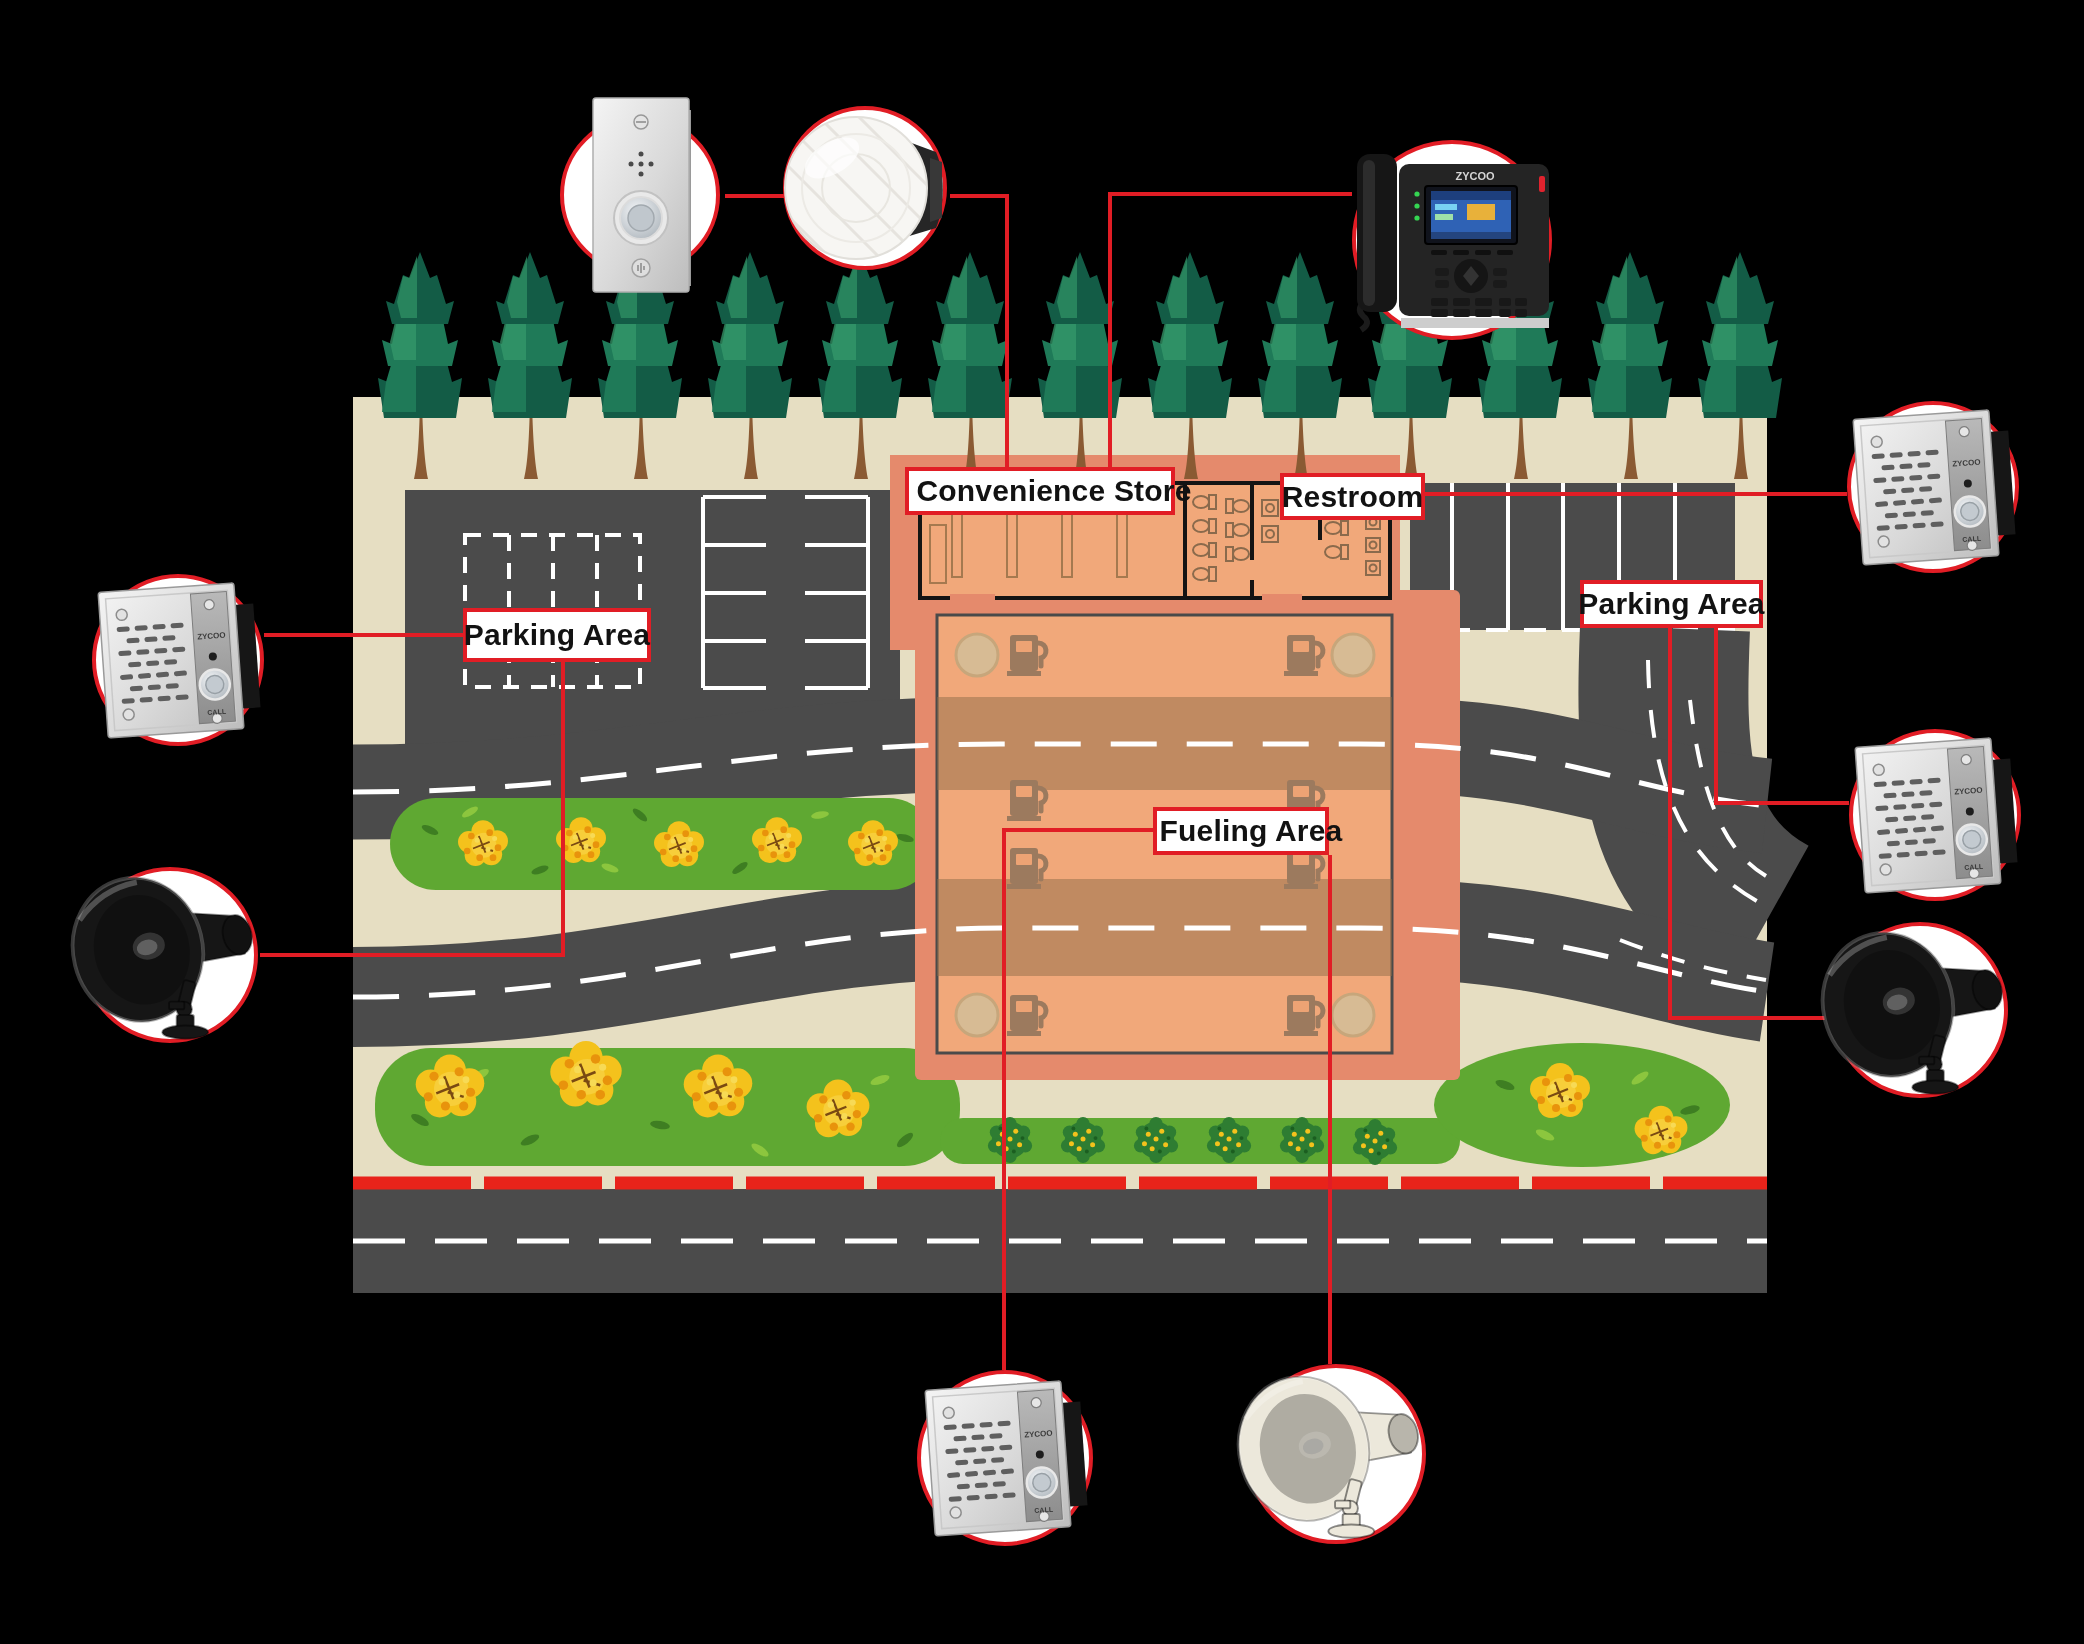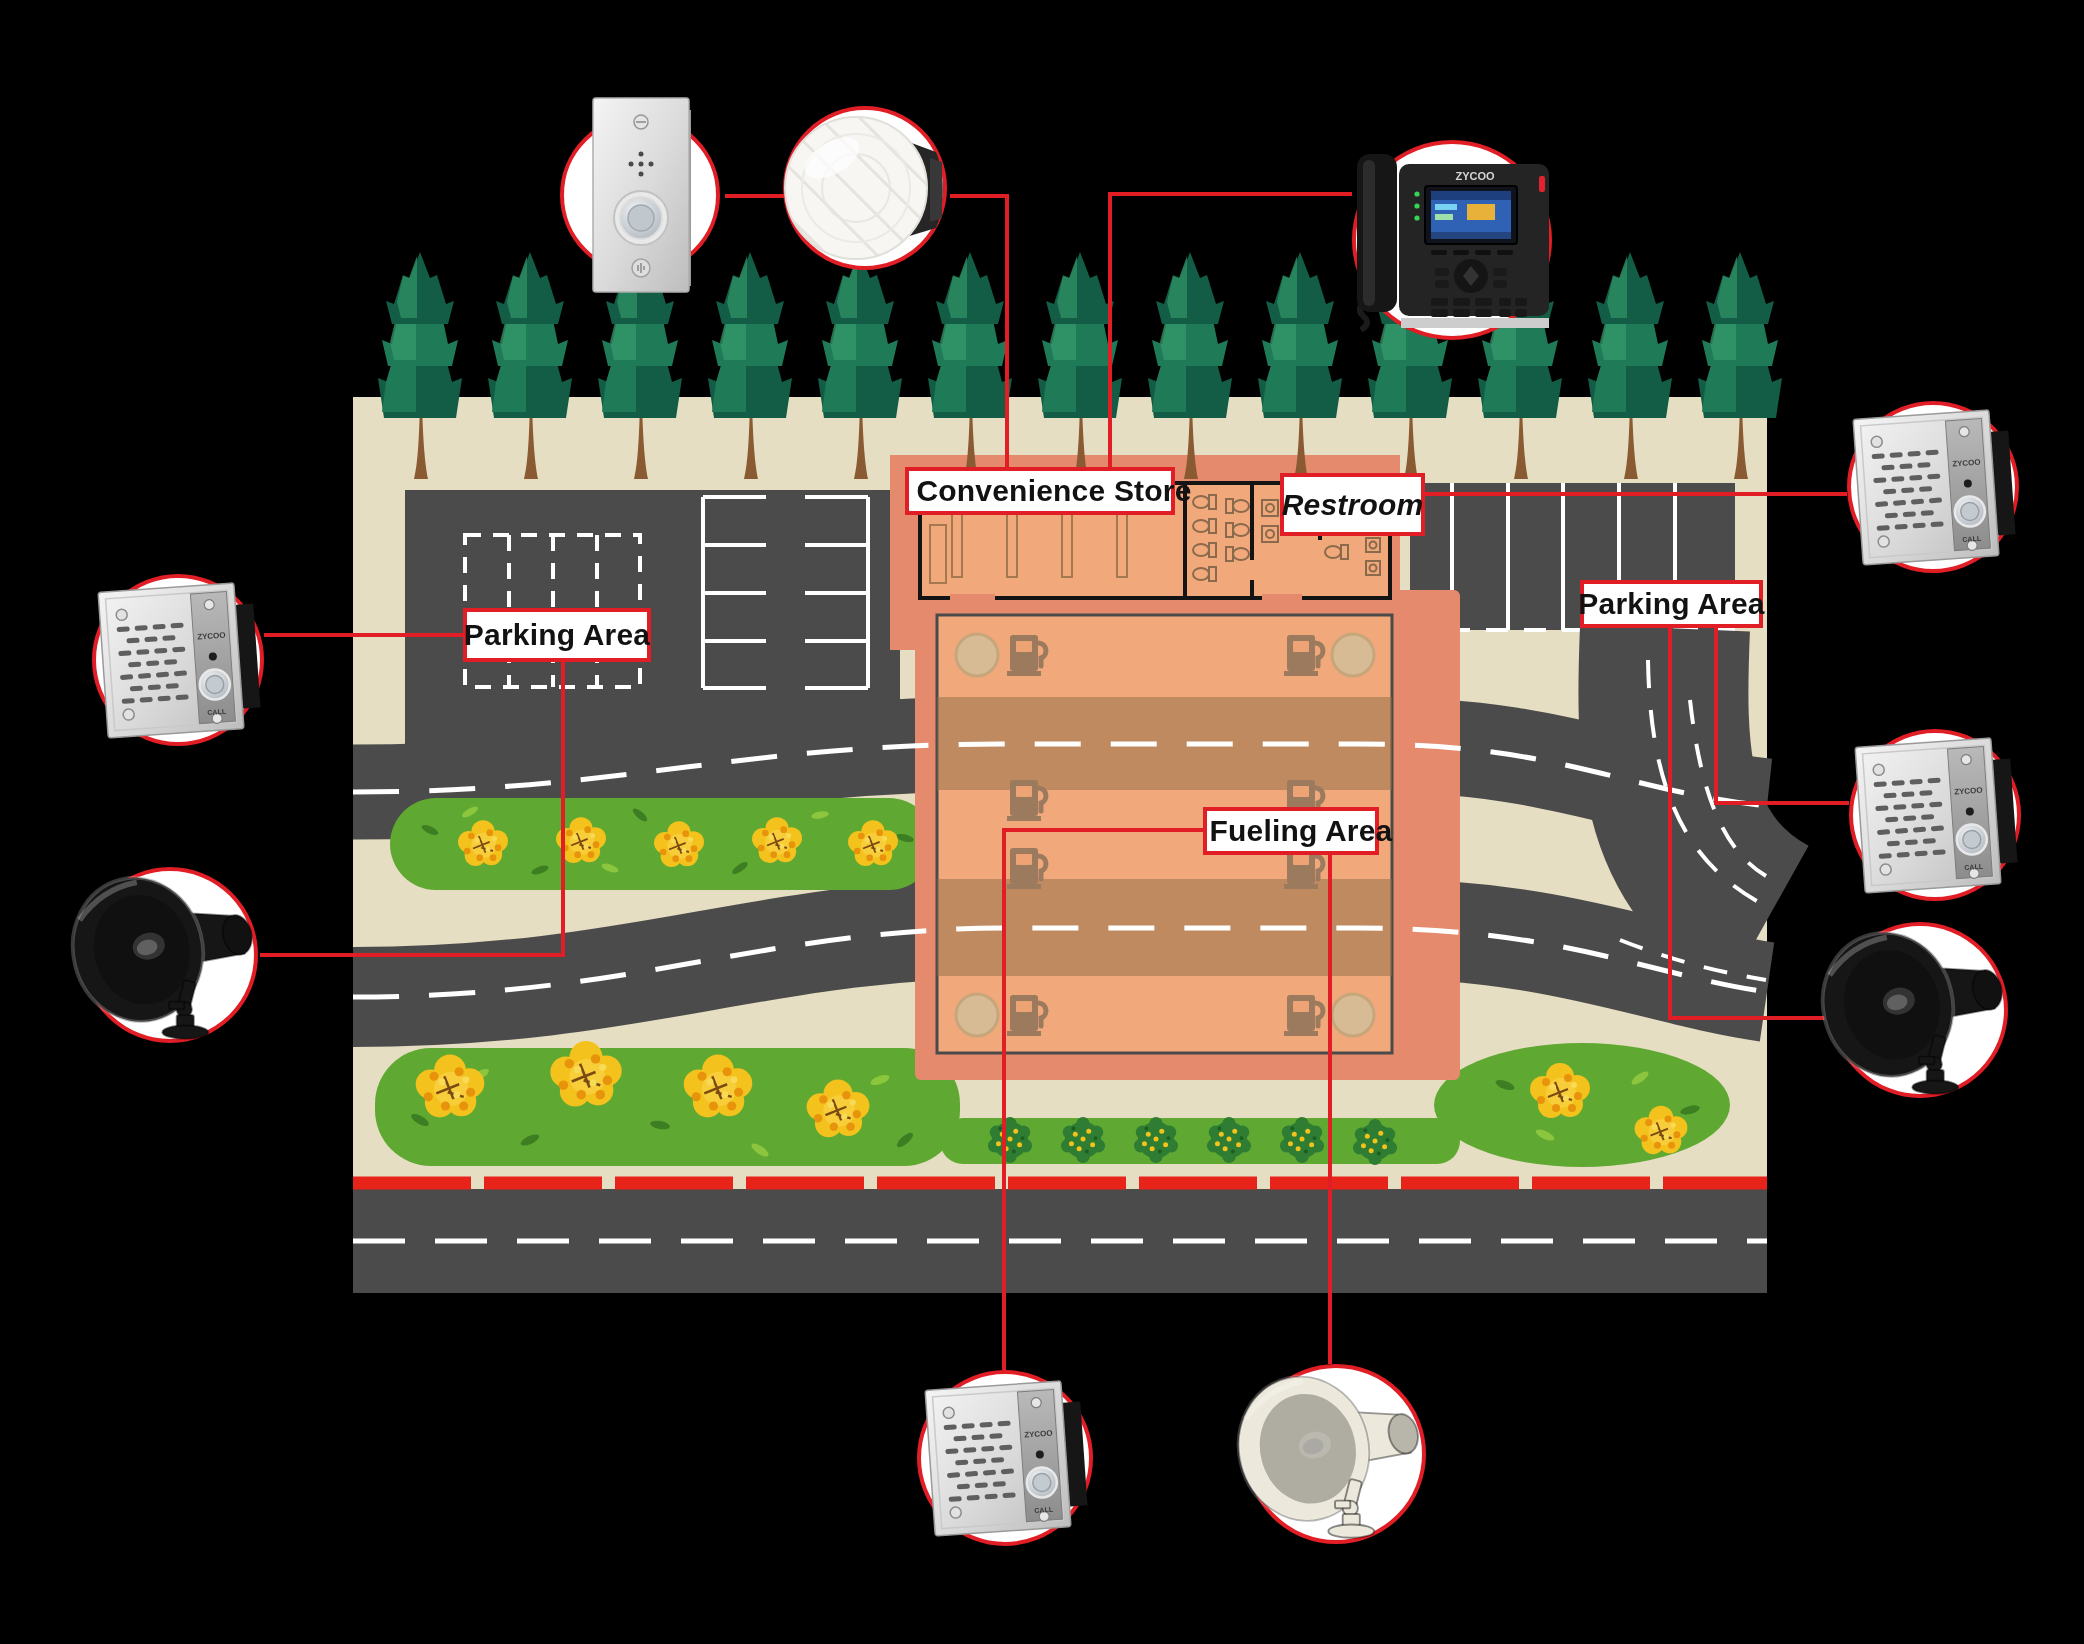--- a/index.html
+++ b/index.html
@@ -356,24 +356,24 @@
     <polyline points="563,662 563,955 260,955"></polyline>
     <polyline points="1425,494 1847,494"></polyline>
     <polyline points="1670,628 1670,1018 1832,1018"></polyline>
     <polyline points="1716,628 1716,803 1849,803"></polyline>
     <polyline points="1203,830 1004,830 1004,1370"></polyline>
     <polyline points="1330,855 1330,1364"></polyline>
   </g>
 </svg>
 
 <div class="map-label" style="left:905px;top:467px;width:270px;height:48px;padding-left:28px;">Convenience Store</div>
-<div class="map-label" style="left:1280px;top:473px;width:145px;height:63px;font-style:italic;">Restroom</div>
+<div class="map-label" style="left:1280px;top:473px;width:145px;height:47px;">Restroom</div>
 <div class="map-label" style="left:463px;top:608px;width:188px;height:54px;">Parking Area</div>
 <div class="map-label" style="left:1580px;top:580px;width:183px;height:48px;">Parking Area</div>
-<div class="map-label" style="left:1203px;top:807px;width:176px;height:48px;padding-left:20px;">Fueling Area</div>
+<div class="map-label" style="left:1153px;top:807px;width:176px;height:48px;padding-left:20px;">Fueling Area</div>
 
 <div class="device" style="left:560px;top:115px;width:160px;height:160px;">
   <div class="icon-wrap" style="width:130px;height:210px;">
     <svg width="130" height="210" viewBox="0 0 130 210">
       <rect x="104" y="20" width="12" height="176" fill="#9a9a9a"></rect>
       <rect x="18" y="8" width="96" height="194" rx="3" fill="url(#silver)" stroke="#aeaeae" stroke-width="1.5"></rect>
       <circle cx="66" cy="32" r="7" fill="#e4e4e4" stroke="#989898" stroke-width="1.5"></circle>
       <path d="M61,32 H71" stroke="#8a8a8a" stroke-width="1.5"></path>
       <g fill="#4a4a4a">
         <circle cx="66" cy="64" r="2.5"></circle>

